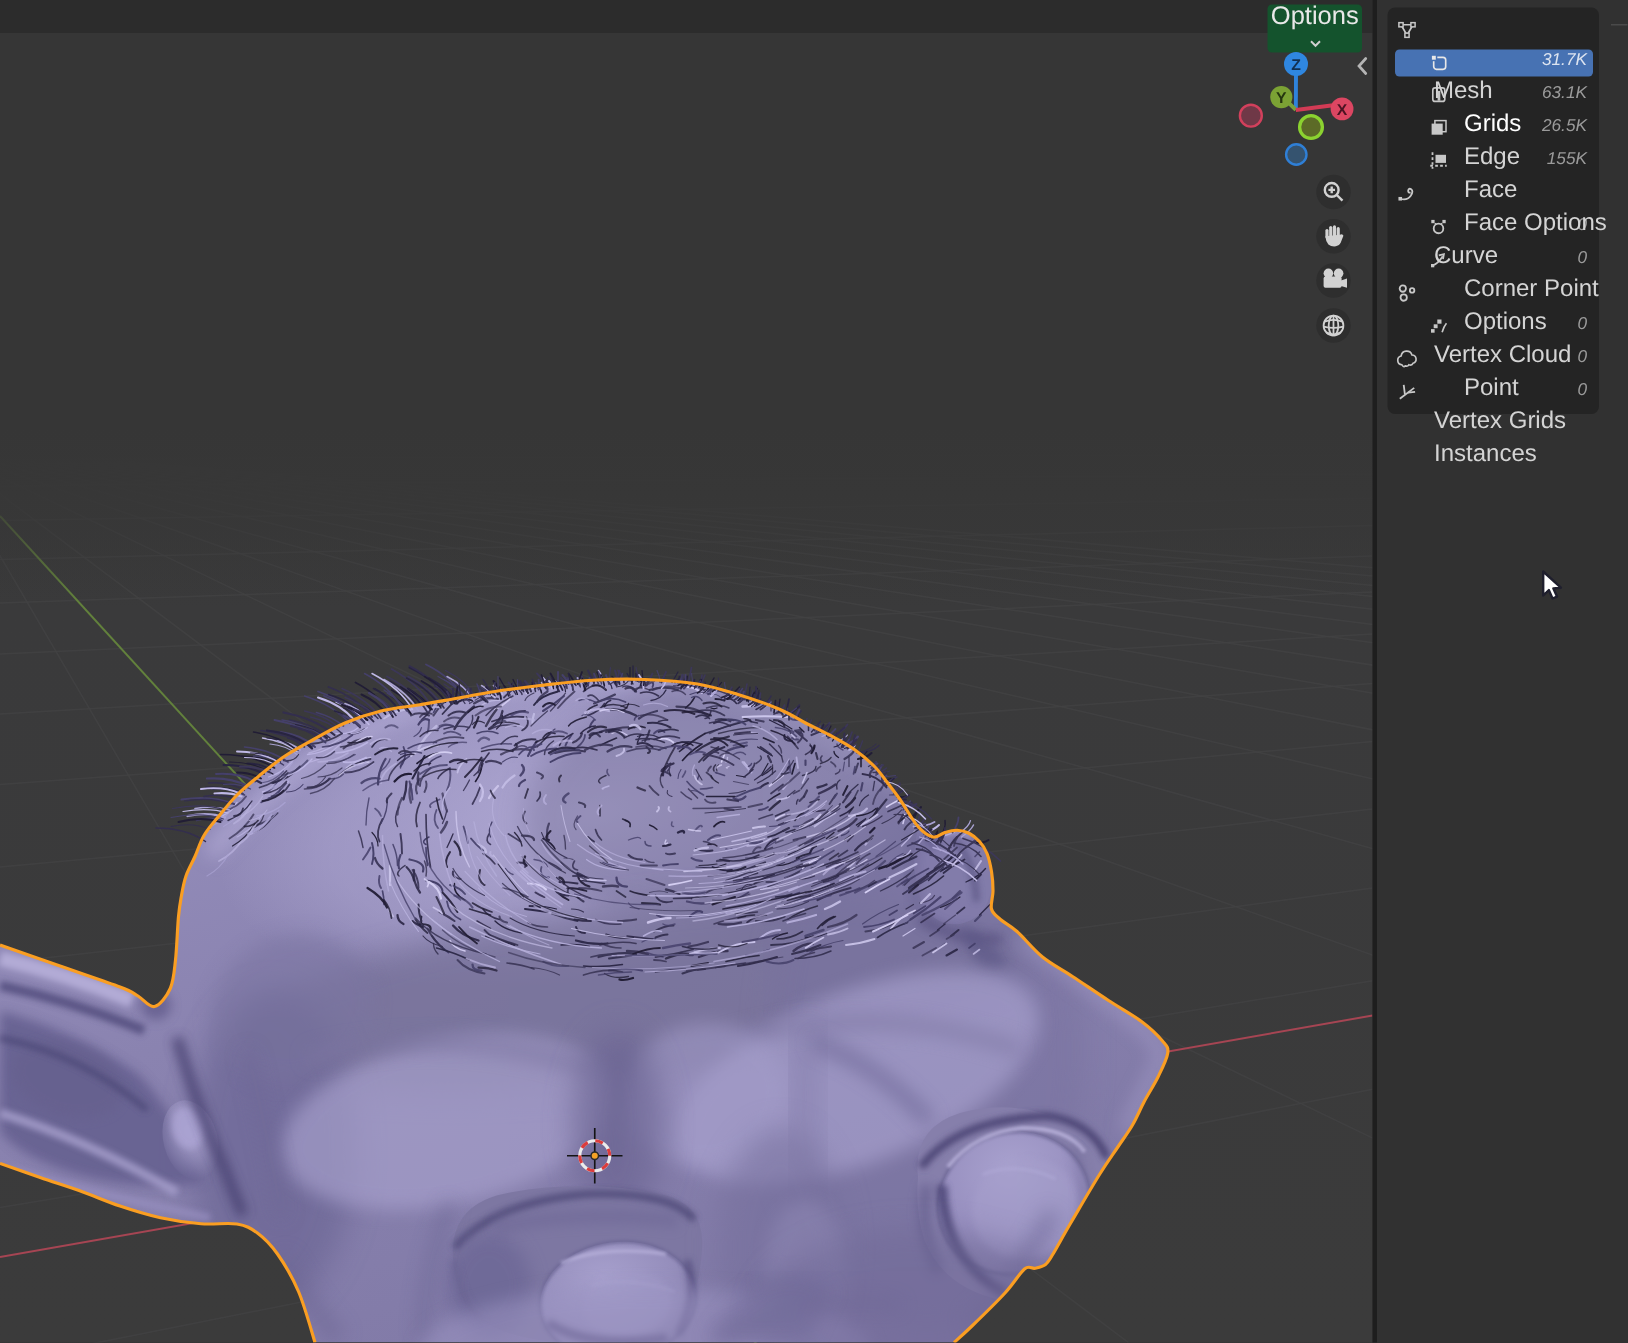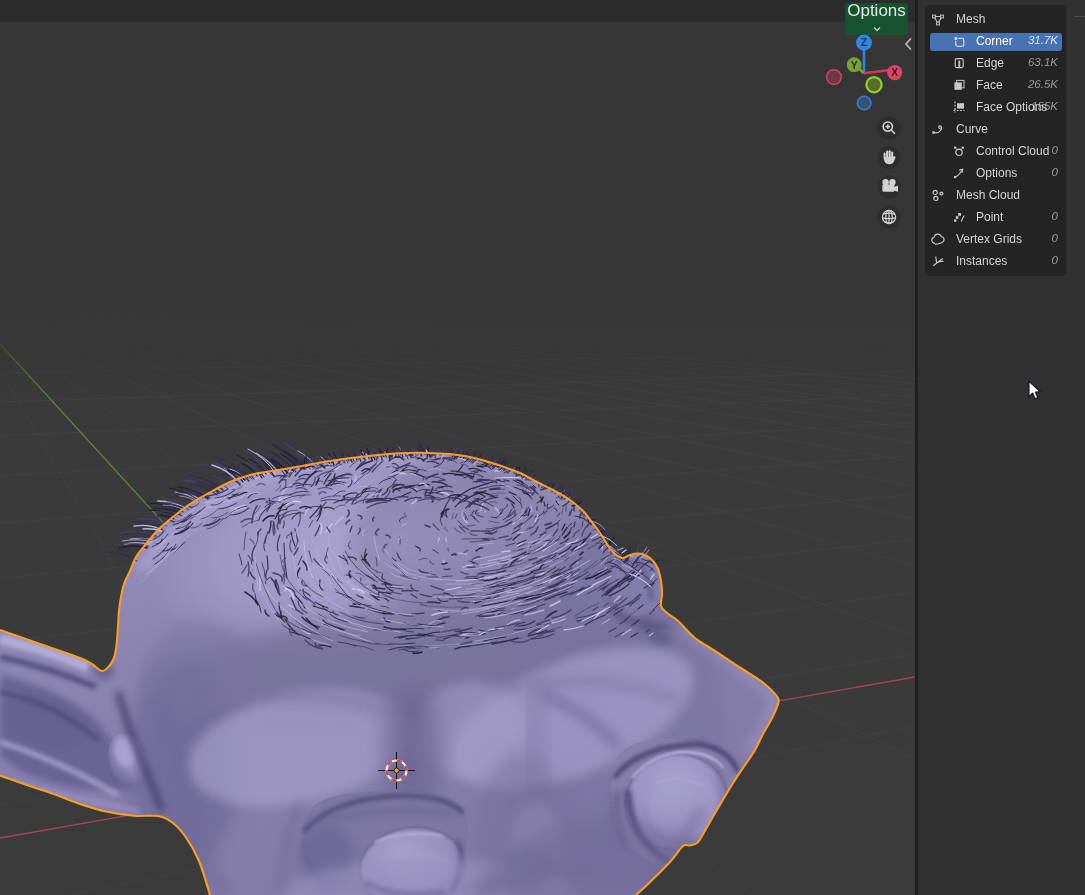--- a/index.html
+++ b/index.html
@@ -5,21 +5,21 @@
   html,body{margin:0;padding:0;width:1085px;height:895px;overflow:hidden;
     font-family:"Liberation Sans",sans-serif;background:#313131;}
   .abs{position:absolute;}
   #strip{left:0;top:0;width:915px;height:22px;background:#2c2c2c;}
   #vp{left:0;top:22px;width:915px;height:873px;background:#3a3a3a;}
   #sep{left:915px;top:0;width:3px;height:895px;background:#1e1e1e;}
   #right{left:918px;top:0;width:167px;height:895px;background:#313131;}
   #optbtn{left:845px;top:3px;width:63px;height:32px;background:#14532d;border-radius:3px;
     color:#e8e8e8;font-size:17px;line-height:16px;text-align:center;}
   #panel{left:925px;top:5px;width:141px;height:271px;background:#242424;border-radius:5px;}
-  .row{position:absolute;height:16px;font-size:12px;color:#d4d4d4;white-space:nowrap;}
+  .row{position:absolute;height:16px;font-size:16px;color:#d4d4d4;white-space:nowrap;margin-top:40px;}
   .rowv{position:absolute;height:16px;font-size:11.5px;color:#9b9b9b;text-align:right;right:27px;font-style:italic;}
   #hl{left:930px;top:33px;width:132px;height:17.5px;background:#4772b3;border-radius:3px;}
   .ric{position:absolute;width:14px;height:14px;}
 </style>
 </head>
 <body>
 <div id="strip" class="abs"></div>
 <div id="vp" class="abs">
 <svg width="915" height="873" viewBox="0 22 915 873">
   <defs>
@@ -1829,21 +1829,21 @@
       <rect x="9.6" y="2.1" width="2.8" height="2.8"></rect>
       <rect x="5.6" y="9.1" width="2.8" height="2.8"></rect>
     </g>
   </svg>
 <div class="row abs" style="left:956px;top:12px;color:#d4d4d4;z-index:3">Mesh</div>
 <svg class="ric abs" style="left:952px;top:35px" viewBox="0 0 14 14">
     <rect x="3.8" y="3.2" width="8" height="8" rx="1.8" fill="none" stroke="#e8e8e8" stroke-width="1.1"></rect>
     <rect x="1.6" y="1.2" width="4.6" height="4.6" fill="#4772b3"></rect>
     <rect x="2.6" y="2.2" width="2.6" height="2.6" fill="#e8e8e8"></rect>
   </svg>
-<div class="row abs" style="left:976px;top:34px;color:#ffffff;z-index:3">Corner</div>
+<div class="row abs" style="left:976px;top:34px;color:#ffffff;z-index:3">Grids</div>
 <div class="rowv abs" style="top:34px;width:80px;left:978px;color:#dde4f0;z-index:2">31.7K</div>
 <svg class="ric abs" style="left:952px;top:56px" viewBox="0 0 14 14">
     <rect x="3.2" y="2.6" width="8" height="9" rx="1.5" fill="none" stroke="#c8c8c8" stroke-width="1.1"></rect>
     <rect x="6.4" y="4.6" width="1.8" height="6.5" fill="#c8c8c8"></rect>
   </svg>
 <div class="row abs" style="left:976px;top:56px;color:#d4d4d4;z-index:3">Edge</div>
 <div class="rowv abs" style="top:56px;width:80px;left:978px;color:#9b9b9b;z-index:2">63.1K</div>
 <svg class="ric abs" style="left:952px;top:78px" viewBox="0 0 14 14">
     <rect x="4.6" y="2.4" width="7.4" height="7.4" fill="none" stroke="#c8c8c8" stroke-width="1"></rect>
     <rect x="2.4" y="4.4" width="7.4" height="7.4" fill="#c8c8c8"></rect>
@@ -1868,37 +1868,37 @@
     <circle cx="7" cy="8.3" r="3.2" fill="none" stroke="#c8c8c8" stroke-width="1.2"></circle>
     <g fill="#c8c8c8">
       <rect x="2.2" y="2.6" width="2.2" height="2.2"></rect>
       <rect x="9.6" y="2.6" width="2.2" height="2.2"></rect>
     </g>
     <g stroke="#c8c8c8" stroke-width="1">
       <line x1="4.6" y1="4.8" x2="5.6" y2="5.9"></line>
       <line x1="9.4" y1="4.8" x2="8.4" y2="5.9"></line>
     </g>
   </svg>
-<div class="row abs" style="left:976px;top:144px;color:#d4d4d4;z-index:3">Control Cloud</div>
+<div class="row abs" style="left:976px;top:144px;color:#d4d4d4;z-index:3">Corner Point</div>
 <div class="rowv abs" style="top:144px;width:80px;left:978px;color:#9b9b9b;z-index:2">0</div>
 <svg class="ric abs" style="left:952px;top:166px" viewBox="0 0 14 14">
     <path d="M3,11 Q6.5,10 9.8,4.8" fill="none" stroke="#c8c8c8" stroke-width="1.2"></path>
     <path d="M7.2,4.2 L10.6,3.4 L10,6.8" fill="none" stroke="#c8c8c8" stroke-width="1.2"></path>
     <rect x="2" y="10" width="2.2" height="2.2" fill="#c8c8c8"></rect>
   </svg>
 <div class="row abs" style="left:976px;top:166px;color:#d4d4d4;z-index:3">Options</div>
 <div class="rowv abs" style="top:166px;width:80px;left:978px;color:#9b9b9b;z-index:2">0</div>
 <svg class="ric abs" style="left:931px;top:188px" viewBox="0 0 14 14">
     <g fill="none" stroke="#c8c8c8" stroke-width="1.2">
       <circle cx="4.2" cy="4.4" r="2.1"></circle>
       <circle cx="10.4" cy="5.6" r="1.5"></circle>
       <circle cx="4.8" cy="10.4" r="2.1"></circle>
     </g>
   </svg>
-<div class="row abs" style="left:956px;top:188px;color:#d4d4d4;z-index:3">Mesh Cloud</div>
+<div class="row abs" style="left:956px;top:188px;color:#d4d4d4;z-index:3">Vertex Cloud</div>
 <svg class="ric abs" style="left:952px;top:210px" viewBox="0 0 14 14">
     <g fill="#c8c8c8">
       <rect x="6.2" y="3" width="2.8" height="2.8"></rect>
       <rect x="3.8" y="6.2" width="2.6" height="2.6"></rect>
       <rect x="2" y="9.4" width="2.4" height="2.4"></rect>
     </g>
     <path d="M9.4,11.5 Q10.6,7.5 12.3,5.5" fill="none" stroke="#c8c8c8" stroke-width="1.1"></path>
   </svg>
 <div class="row abs" style="left:976px;top:210px;color:#d4d4d4;z-index:3">Point</div>
 <div class="rowv abs" style="top:210px;width:80px;left:978px;color:#9b9b9b;z-index:2">0</div>

